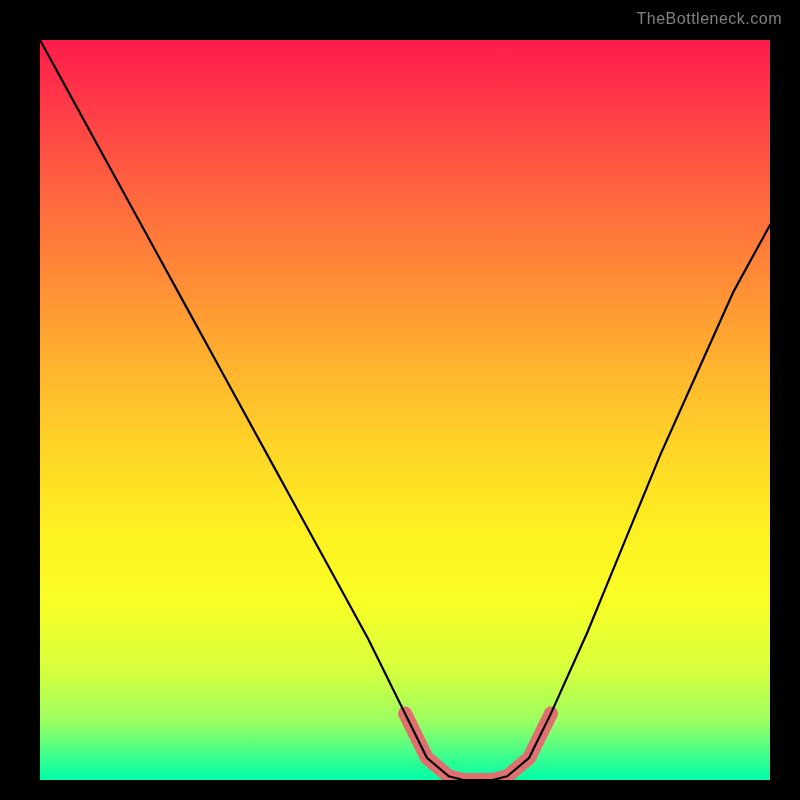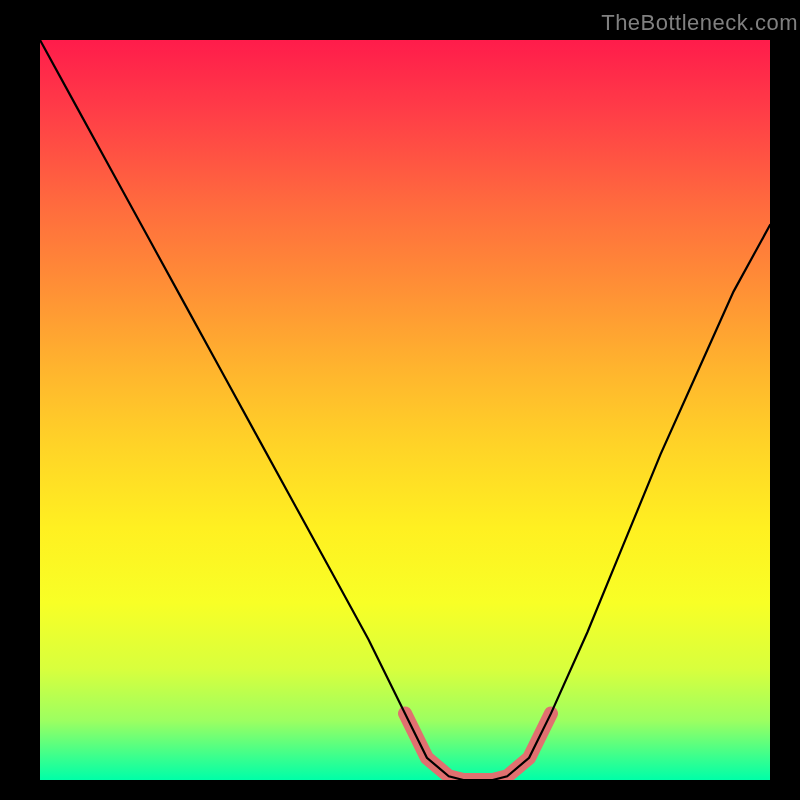--- a/index.html
+++ b/index.html
@@ -52,23 +52,23 @@
   .curve-svg {
     position: absolute;
     top: 0;
     left: 0;
     width: 100%;
     height: 100%;
   }
   .attribution {
     position: absolute;
     top: 10px;
-    right: 2px;
+    right: 18px;
     color: #808080;
-    font-size: 22px;
+    font-size: 16px;
     font-weight: 400;
     letter-spacing: 0.5px;
   }
 </style>
 </head>
 <body>
 
 <div class="frame">
 
   <div class="attribution">TheBottleneck.com</div>

